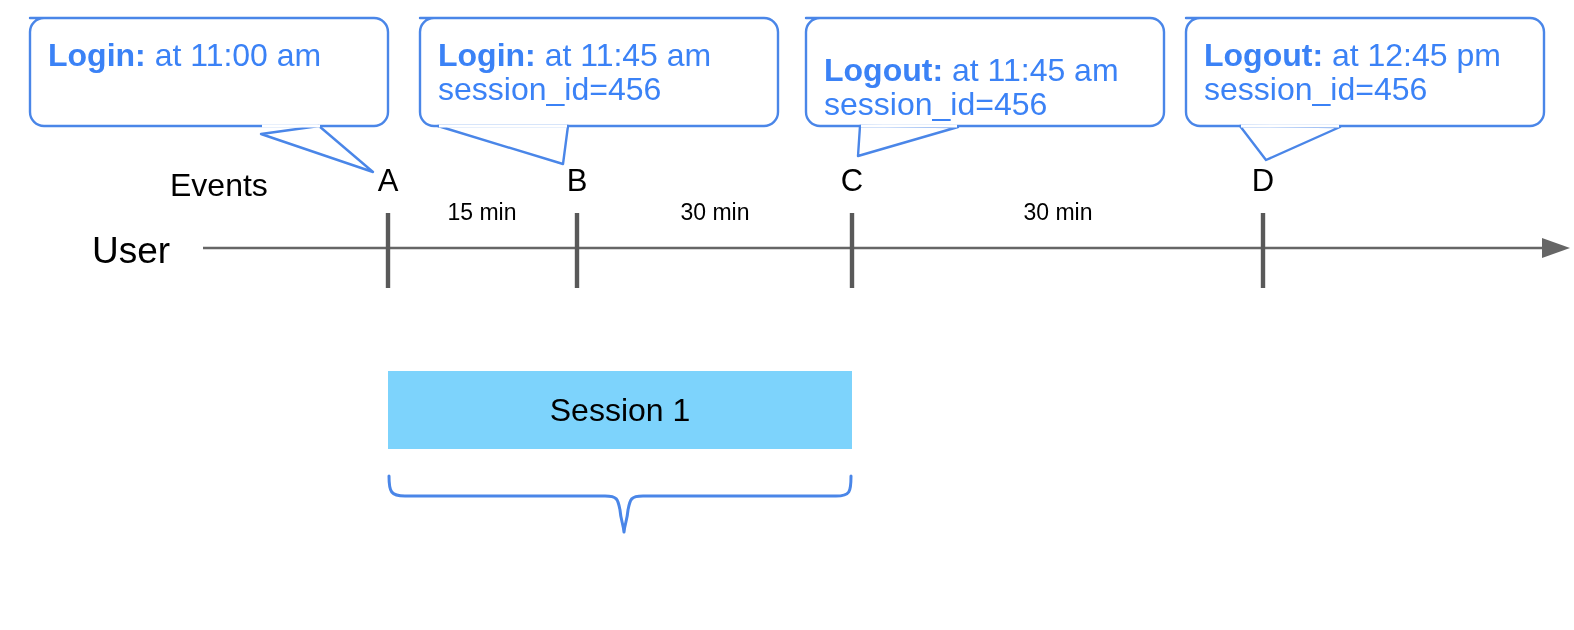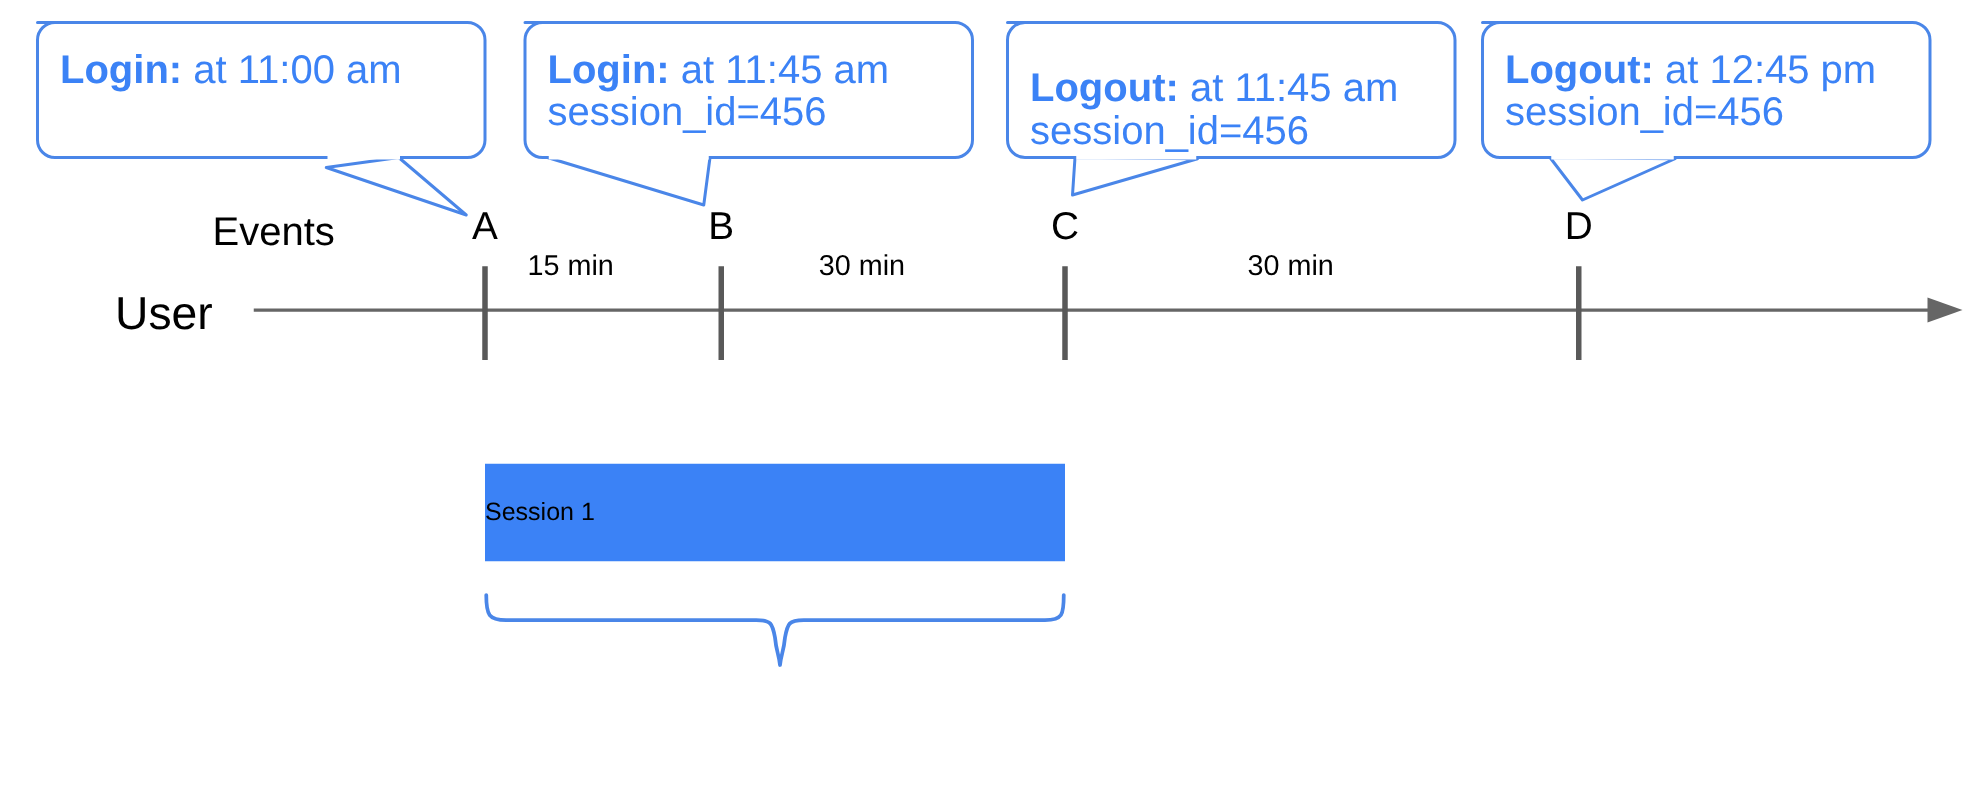--- a/index.html
+++ b/index.html
@@ -49,28 +49,29 @@
     color: #000000;
   }
   .marker-label {
     font-size: 31px;
     color: #000000;
     text-align: center;
   }
   .interval-label {
     font-size: 23px;
     color: #000000;
-    text-align: left;
+    text-align: center;
   }
   .session-box {
     position: absolute;
-    background: #3b82f6;
+    background: #7dd3fc;
     display: flex;
     align-items: center;
-    font-size: 20px;
+    justify-content: center;
+    font-size: 32px;
     color: #000000;
   }
   .session-length-label {
     font-size: 28px;
     color: #000000;
     text-align: center;
   }
 </style>
 </head>
 <body>

